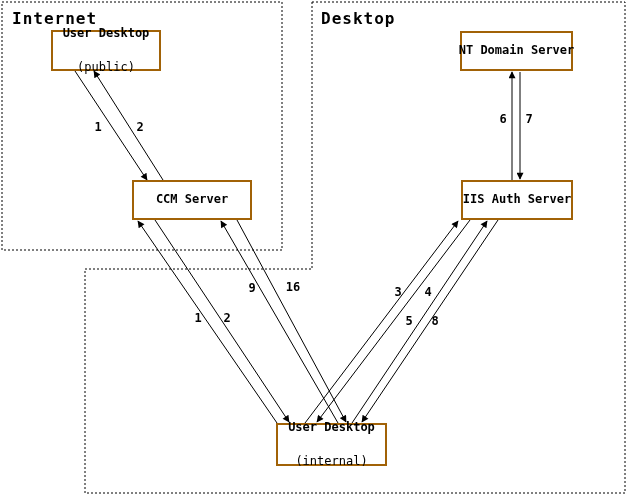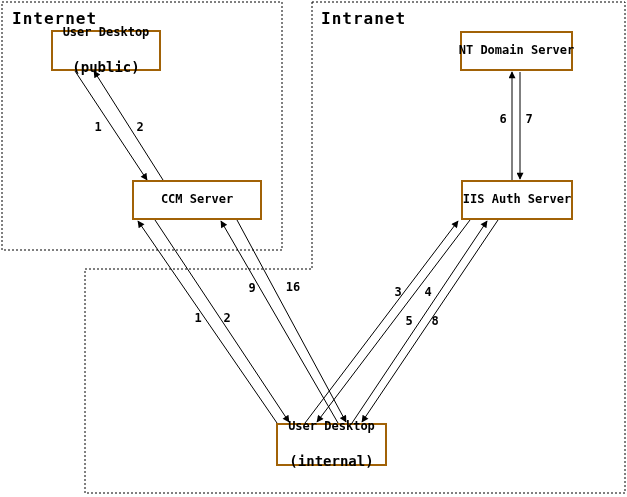--- a/index.html
+++ b/index.html
@@ -10,21 +10,21 @@
   .diagram-svg{position:absolute;left:0;top:0;width:627px;height:497px;}
   .region-label{
     position:absolute;font-size:16px;font-weight:bold;letter-spacing:1px;white-space:nowrap;
   }
   .node{
     position:absolute;box-sizing:border-box;background:#fff;border:2px solid #a16207;
     display:flex;flex-direction:column;align-items:center;justify-content:center;
     text-align:center;line-height:1.1;
   }
   .node .title{font-size:12px;font-weight:bold;white-space:nowrap;letter-spacing:0px;}
-  .node .subtitle{font-size:14px;font-weight:bold;white-space:nowrap;margin-top:21px;}
+  .node .subtitle{font-size:12px;font-weight:normal;white-space:nowrap;margin-top:21px;}
   .flow-label{
     position:absolute;font-size:12px;font-weight:bold;white-space:nowrap;
     transform:translate(-50%,-50%);
   }
 </style>
 </head>
 <body>
 
 <div class="canvas">
 
@@ -52,28 +52,28 @@
     <line x1="237" y1="220" x2="346" y2="422" stroke="#000" marker-end="url(#arrow)"></line>
 
     <line x1="305" y1="423" x2="458" y2="221" stroke="#000" marker-end="url(#arrow)"></line>
     <line x1="470" y1="220" x2="317" y2="422" stroke="#000" marker-end="url(#arrow)"></line>
 
     <line x1="352" y1="423" x2="487" y2="221" stroke="#000" marker-end="url(#arrow)"></line>
     <line x1="498" y1="220" x2="362" y2="422" stroke="#000" marker-end="url(#arrow)"></line>
   </svg>
 
   <span class="region-label" style="left:12px;top:9px">Internet</span>
-  <span class="region-label" style="left:321px;top:9px">Intranet</span>
+  <span class="region-label" style="left:321px;top:9px">Desktop</span>
 
   <div class="node" style="left:51px;top:30px;width:110px;height:41px">
     <span class="title">User Desktop</span>
     <span class="subtitle">(public)</span>
   </div>
 
-  <div class="node" style="left:132px;top:180px;width:130px;height:40px">
+  <div class="node" style="left:132px;top:180px;width:120px;height:40px">
     <span class="title">CCM Server</span>
   </div>
 
   <div class="node" style="left:461px;top:180px;width:112px;height:40px">
     <span class="title">IIS Auth Server</span>
   </div>
 
   <div class="node" style="left:460px;top:31px;width:113px;height:40px">
     <span class="title">NT Domain Server</span>
   </div>

